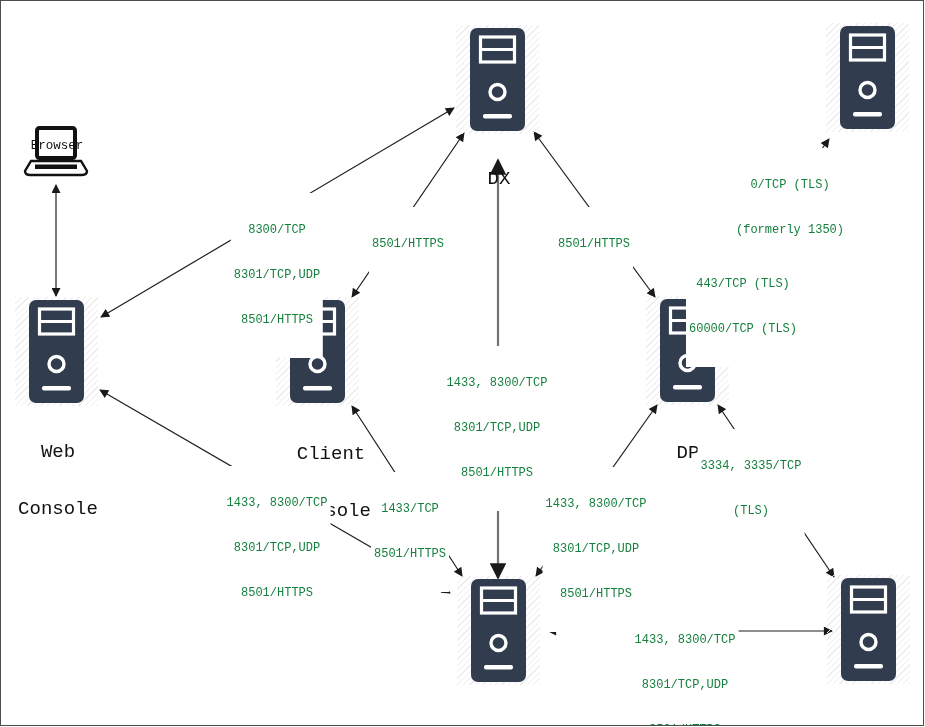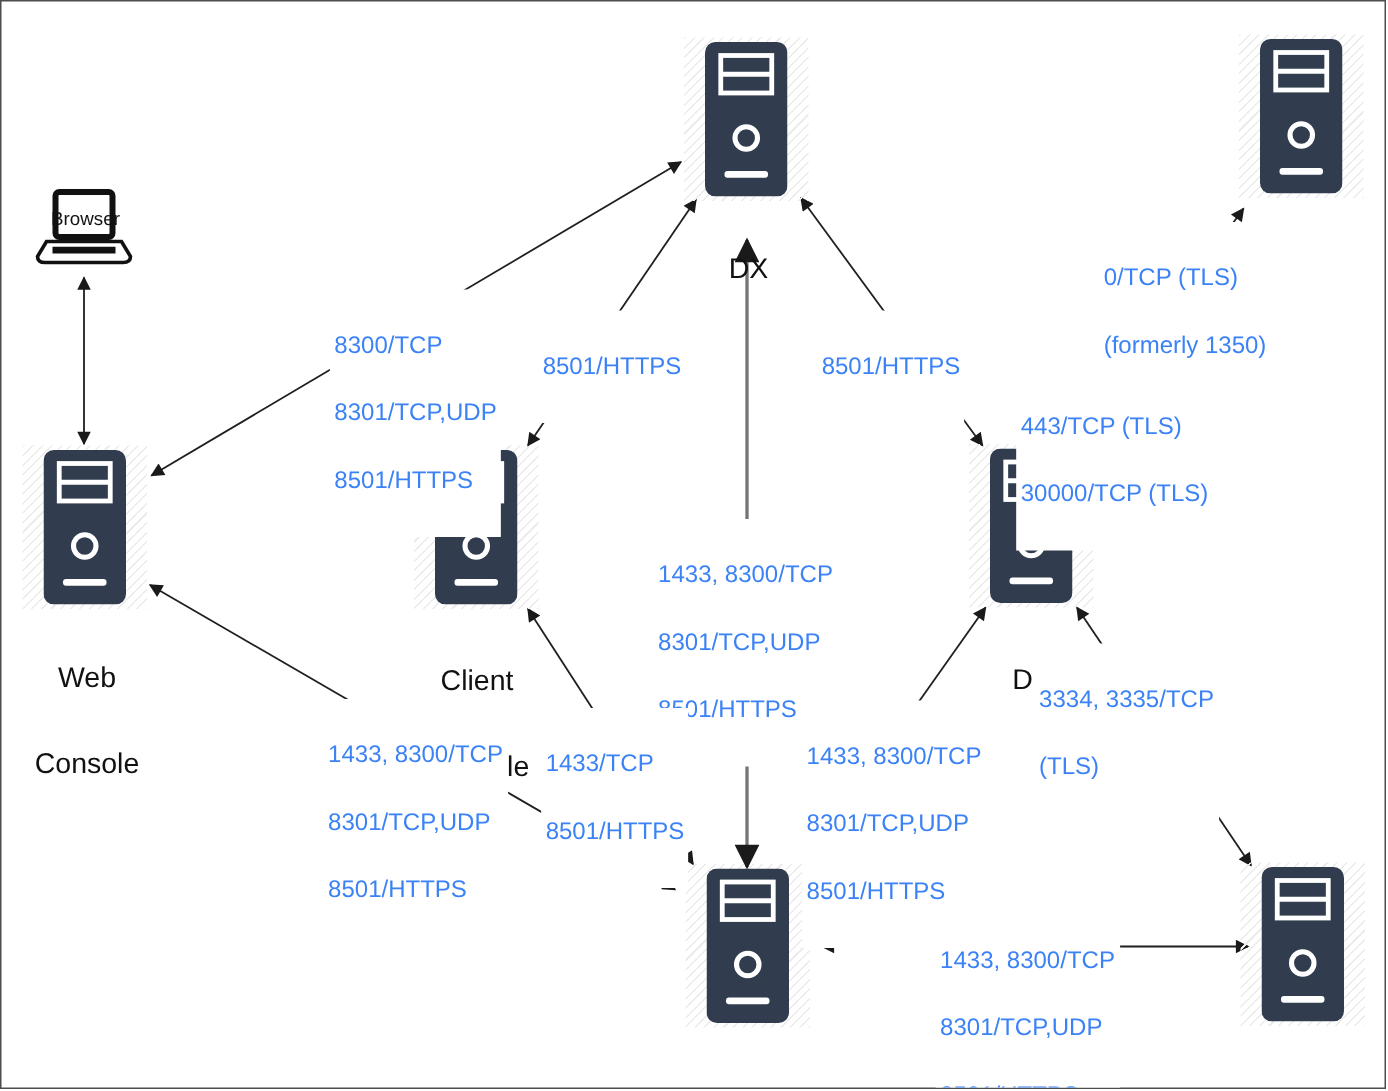--- a/index.html
+++ b/index.html
@@ -1,36 +1,36 @@
 <!DOCTYPE html>
 <html><head>
 <meta charset="utf-8">
 <style>
   html,body{margin:0;padding:0;background:#fff;}
   #canvas{
     position:relative;width:922px;height:724px;margin:0;
     background:#ffffff;border:1.5px solid #4d4d4d;
-    font-family:Liberation Sans, sans-serif;color:#1a1a1a;overflow:hidden;
+    font-family:Liberation Mono, monospace;color:#1a1a1a;overflow:hidden;
   }
   svg.wires{position:absolute;left:0;top:0;z-index:1;}
   .hatch{
     position:absolute;z-index:2;
     background:repeating-linear-gradient(135deg,#ececec 0 1px,transparent 1px 4.5px);
   }
   .server{position:absolute;z-index:3;width:55px;height:103px;}
   .laptop{position:absolute;z-index:3;width:70px;height:56px;}
   .node-label{
     position:absolute;z-index:4;transform:translateX(-50%);
     font-size:19px;line-height:19px;text-align:center;white-space:pre;color:#111;
   }
   .small-label{font-size:12.5px;line-height:15px;}
   .edge-label{
     position:absolute;z-index:4;transform:translateX(-50%);
-    font-size:16px;line-height:15px;text-align:left;white-space:pre;
-    background:#ffffff;padding:0 3px;color:#3b82f6;
+    font-size:12px;line-height:15px;text-align:center;white-space:pre;
+    background:#ffffff;padding:0 3px;color:#15803d;
   }
   .edge-line{stroke:#1f1f1f;stroke-width:1.2;}
   .edge-line.center{stroke:#747474;stroke-width:2.2;}
 </style>
 </head>
 <body>
 
 <div id="canvas">
 
   <svg class="wires" width="922" height="724" viewBox="0 0 922 724">
@@ -100,21 +100,21 @@
     <div>Console</div>
   </div>
 
   <svg class="server" style="left:289px;top:299px" viewBox="0 0 55 103">
     <rect x="0" y="0" width="55" height="103" rx="7" fill="#313d4e"></rect>
     <rect x="10.5" y="9" width="34" height="25" fill="none" stroke="#fff" stroke-width="3.2"></rect>
     <line x1="10.5" y1="21.5" x2="44.5" y2="21.5" stroke="#fff" stroke-width="3.2"></line>
     <circle cx="27.5" cy="64" r="7.5" fill="none" stroke="#fff" stroke-width="3.4"></circle>
     <rect x="13" y="86" width="29" height="4.5" rx="2" fill="#fff"></rect>
   </svg>
-  <div class="node-label" style="left:317px;top:406px">
+  <div class="node-label" style="left:330px;top:406px">
     <div>Client</div>
     <div>Console</div>
   </div>
 
   <svg class="server" style="left:659px;top:298px" viewBox="0 0 55 103">
     <rect x="0" y="0" width="55" height="103" rx="7" fill="#313d4e"></rect>
     <rect x="10.5" y="9" width="34" height="25" fill="none" stroke="#fff" stroke-width="3.2"></rect>
     <line x1="10.5" y1="21.5" x2="44.5" y2="21.5" stroke="#fff" stroke-width="3.2"></line>
     <circle cx="27.5" cy="64" r="7.5" fill="none" stroke="#fff" stroke-width="3.4"></circle>
     <rect x="13" y="86" width="29" height="4.5" rx="2" fill="#fff"></rect>
@@ -166,21 +166,21 @@
     <div>8501/HTTPS</div>
   </div>
 
   <div class="edge-label" style="left:789px;top:147px">
     <div>0/TCP (TLS)</div>
     <div>(formerly 1350)</div>
   </div>
 
   <div class="edge-label" style="left:742px;top:246px">
     <div>443/TCP (TLS)</div>
-    <div>30000/TCP (TLS)</div>
+    <div>60000/TCP (TLS)</div>
   </div>
 
   <div class="edge-label" style="left:276px;top:465px">
     <div>1433, 8300/TCP</div>
     <div>8301/TCP,UDP</div>
     <div>8501/HTTPS</div>
   </div>
 
   <div class="edge-label" style="left:409px;top:471px">
     <div>1433/TCP</div>

